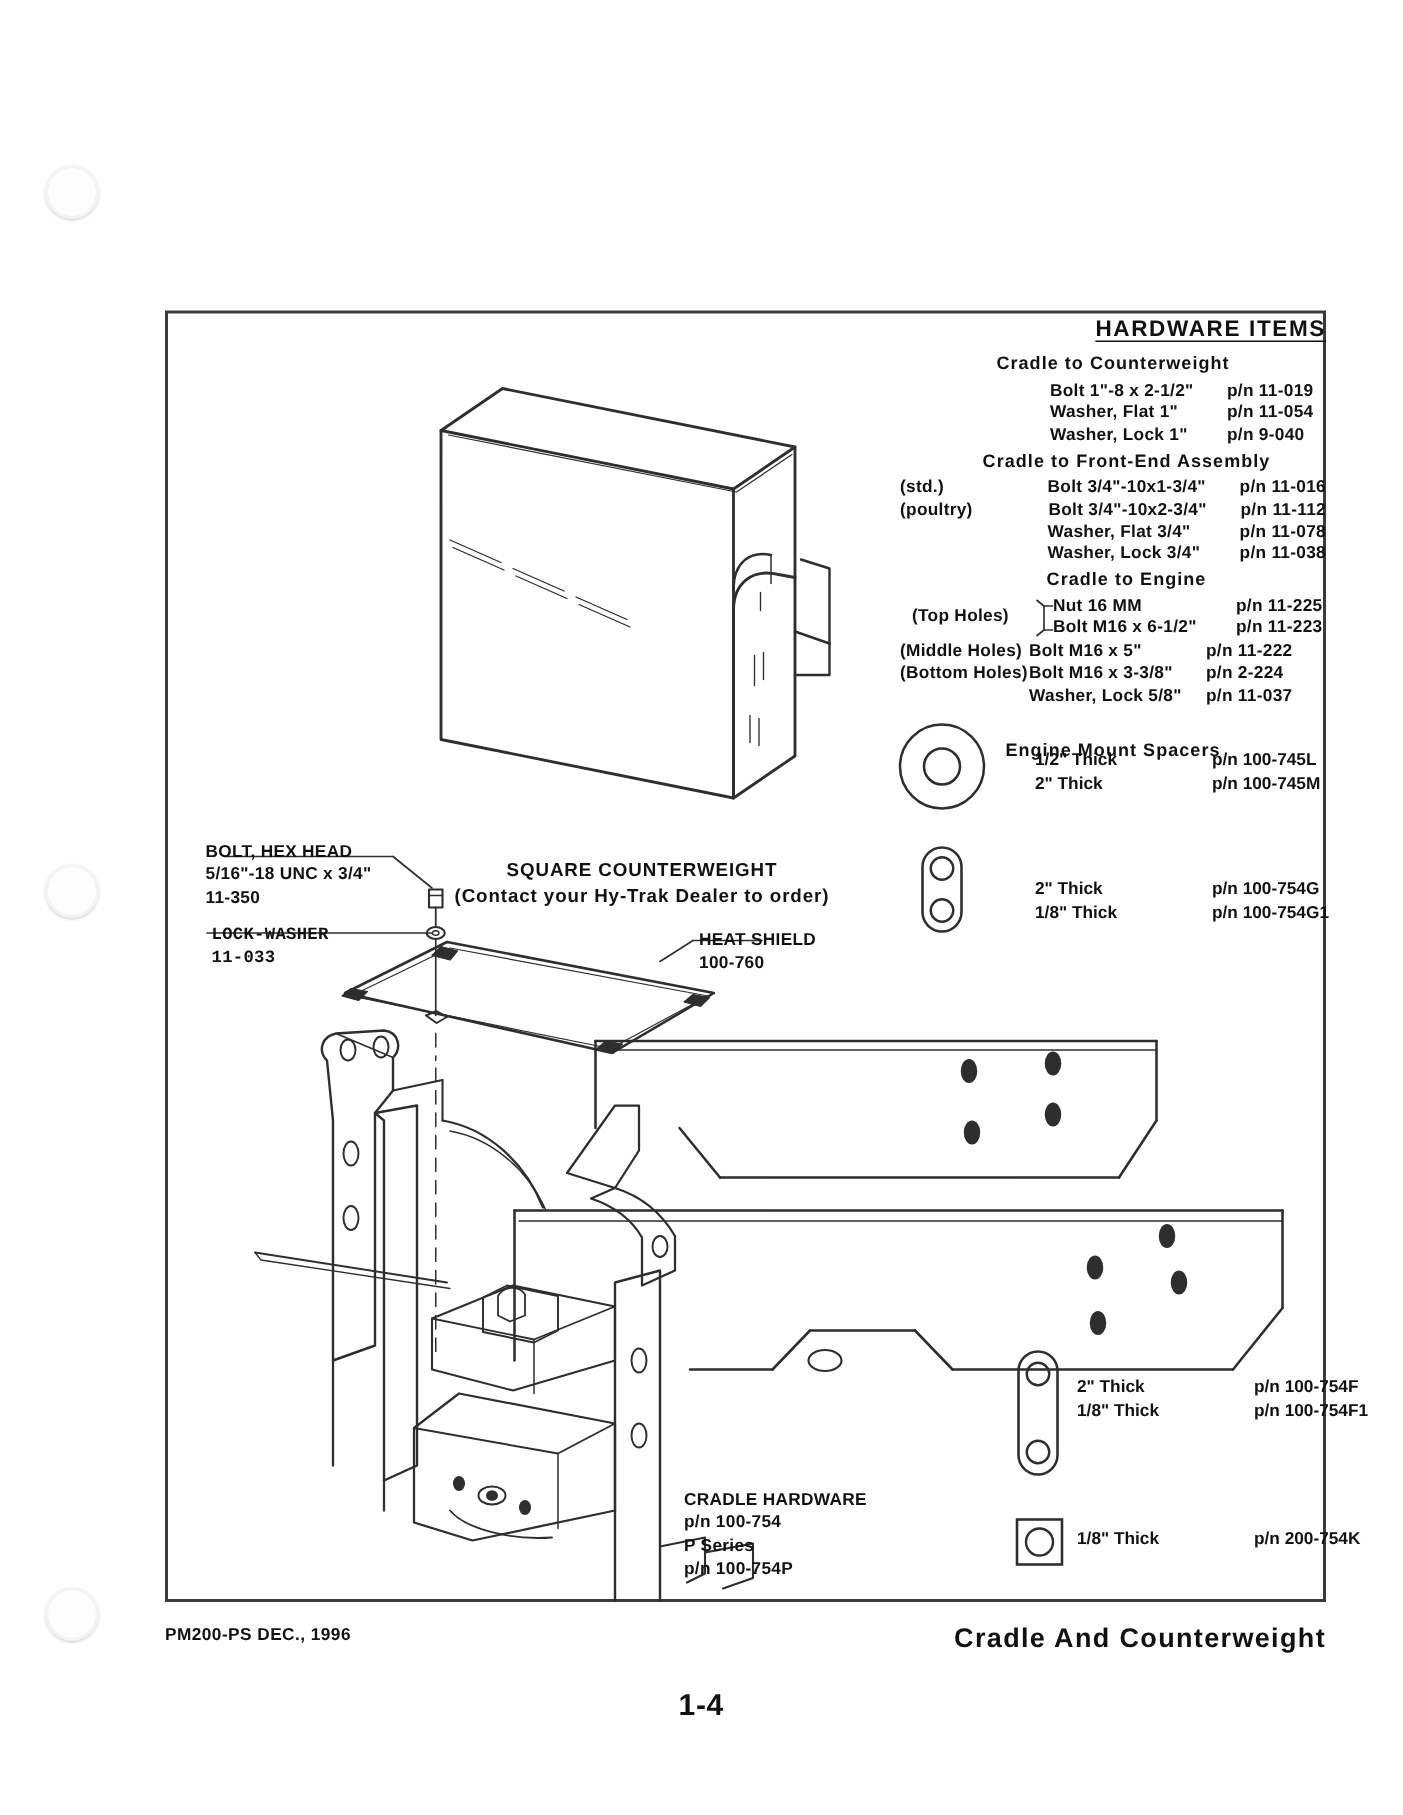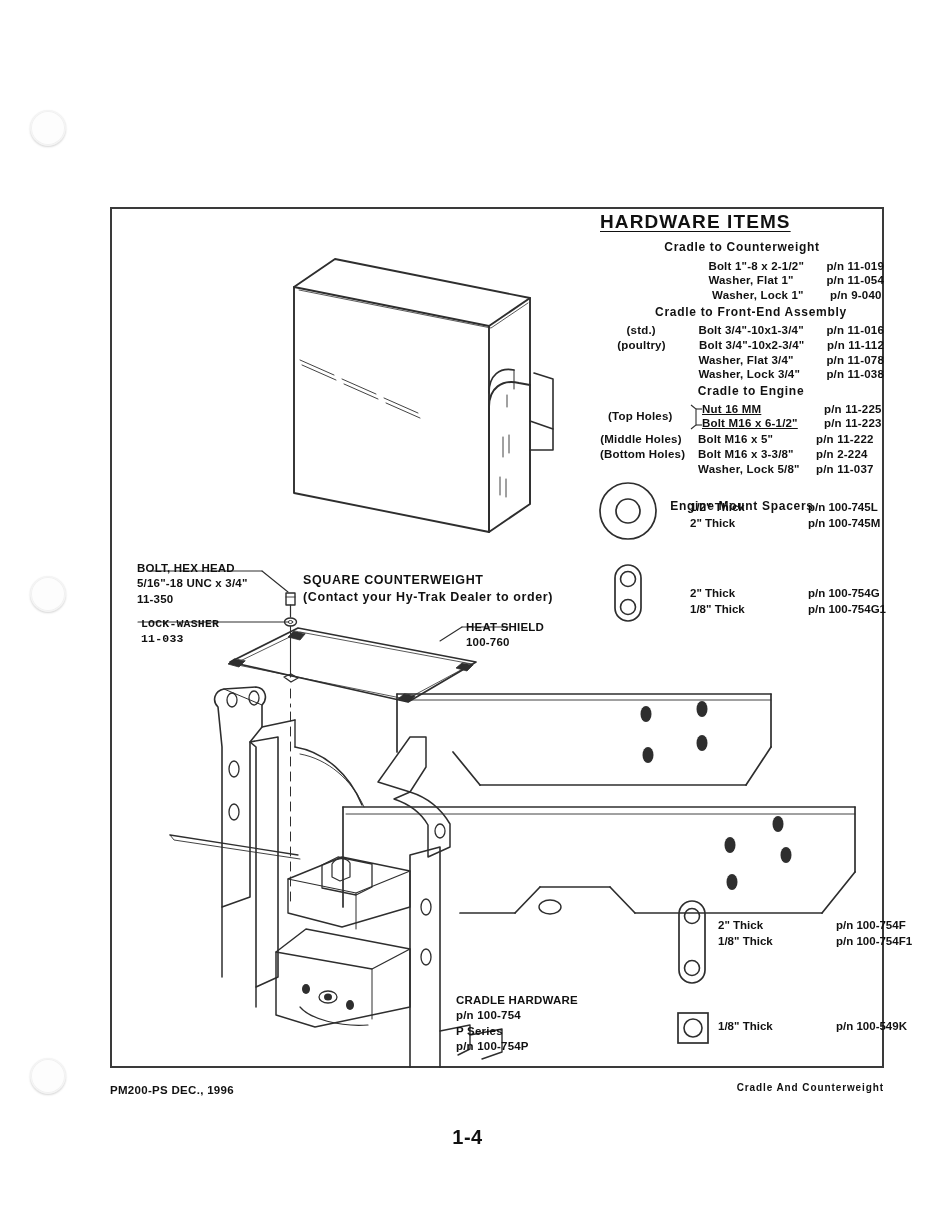--- a/index.html
+++ b/index.html
@@ -48,43 +48,43 @@
     position: absolute;
     left: 600px;
     top: 210px;
     width: 284px;
     font-size: 11.5px;
     font-weight: bold;
     letter-spacing: 0.2px;
     line-height: 1.28;
   }
   .hw-title {
-    text-align: left;
-    font-size: 19px;
+    text-align: right;
+    font-size: 15px;
     letter-spacing: 1.1px;
     text-decoration: underline;
     text-underline-offset: 3px;
     padding-bottom: 4px;
   }
   .hw-sub {
     text-align: center;
     font-size: 12px;
     letter-spacing: 0.7px;
     padding: 2px 0 3px 0;
   }
   .hw-sub.indent-r { padding-left: 18px; }
   .hw-row {
     display: flex;
     align-items: baseline;
     white-space: nowrap;
   }
   .hw-pre {
     width: 96px;
-    text-align: center;
-    padding-right: 16px;
+    text-align: left;
+    padding-right: 4px;
     font-size: 11.5px;
   }
   .hw-pre.narrow { width: 82px; }
   .hw-desc {
     flex: 0 0 auto;
     width: 118px;
   }
   .hw-desc.wide { width: 128px; }
   .hw-pn { flex: 0 0 auto; }
 
@@ -108,21 +108,21 @@
   }
   #top-holes-line1 {
     position: absolute; left: 102px; top: 0px;
     display: flex; white-space: nowrap;
   }
   #top-holes-line2 {
     position: absolute; left: 102px; top: 14px;
     display: flex; white-space: nowrap;
   }
   #top-holes-line1 .hw-desc,
-  #top-holes-line2 .hw-desc { width: 122px; text-decoration: underline; }
+  #top-holes-line2 .hw-desc { width: 122px; }
 
   
   .spacer-block { position: absolute; }
   .spacer-text {
     position: absolute;
     font-size: 11.5px;
     font-weight: bold;
     white-space: nowrap;
     line-height: 1.35;
   }
@@ -131,40 +131,40 @@
 
   
   .callout {
     position: absolute;
     font-size: 11.5px;
     font-weight: bold;
     line-height: 1.34;
     white-space: nowrap;
     letter-spacing: 0.2px;
   }
-  .callout.center { text-align: left; }
+  .callout.center { text-align: center; }
   #counterweight-callout {
     font-size: 12.5px;
     letter-spacing: 0.6px;
   }
 
   
   #footer-left {
     position: absolute;
     left: 110px;
     top: 1084px;
     font-size: 11.5px;
     font-weight: bold;
     letter-spacing: 0.3px;
   }
   #footer-right {
     position: absolute;
     right: 51px;
     top: 1082px;
-    font-size: 10px;
+    font-size: 18px;
     font-weight: bold;
     letter-spacing: 0.9px;
   }
   #page-number {
     position: absolute;
     left: 0; right: 0;
     top: 1126px;
     text-align: center;
     font-size: 20px;
     font-weight: bold;
@@ -475,21 +475,21 @@
   </div>
 </div>
 
 <svg class="spacer-block" style="left:676px; top:1011px;" width="34" height="34" viewBox="0 0 34 34">
   <rect x="2" y="2" width="30" height="30" fill="none" stroke="#2e2e2e" stroke-width="1.7"></rect>
   <circle cx="17" cy="17" r="9" fill="none" stroke="#2e2e2e" stroke-width="1.6"></circle>
 </svg>
 <div class="spacer-text" style="left:718px; top:1019px;">
   <div class="row">
     <span class="lbl">1/8" Thick</span>
-    <span>p/n 100-549K</span>
+    <span>p/n 200-754K</span>
   </div>
 </div>
 
 <div class="callout" style="left:137px; top:561px;">
   <div>BOLT, HEX HEAD</div>
   <div>5/16"-18 UNC x 3/4"</div>
   <div>11-350</div>
 </div>
 
 <div class="callout" style="left:141px; top:616px;font-family:Liberation Mono, monospace;">

